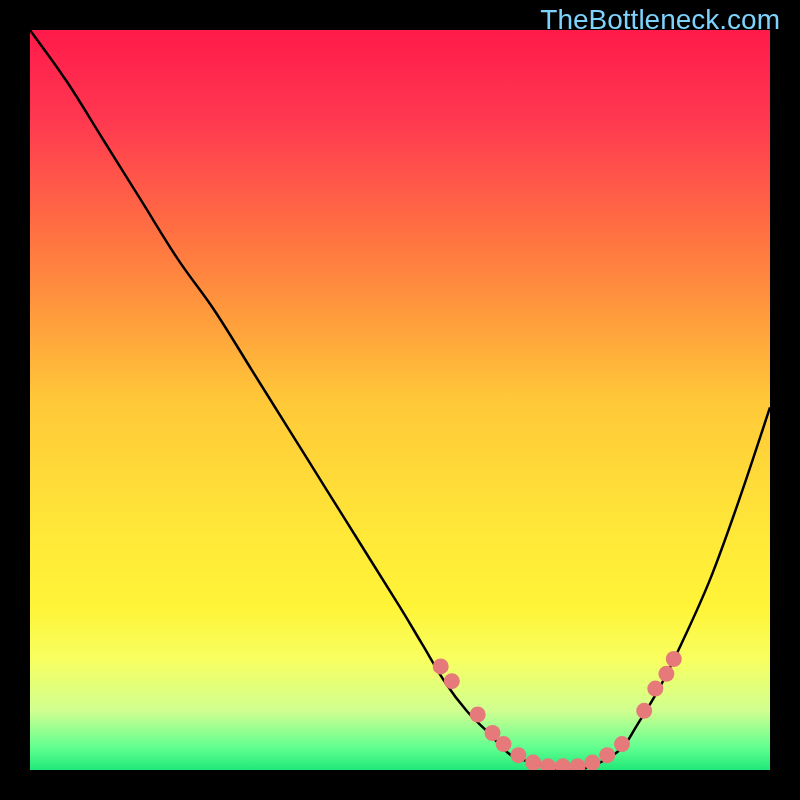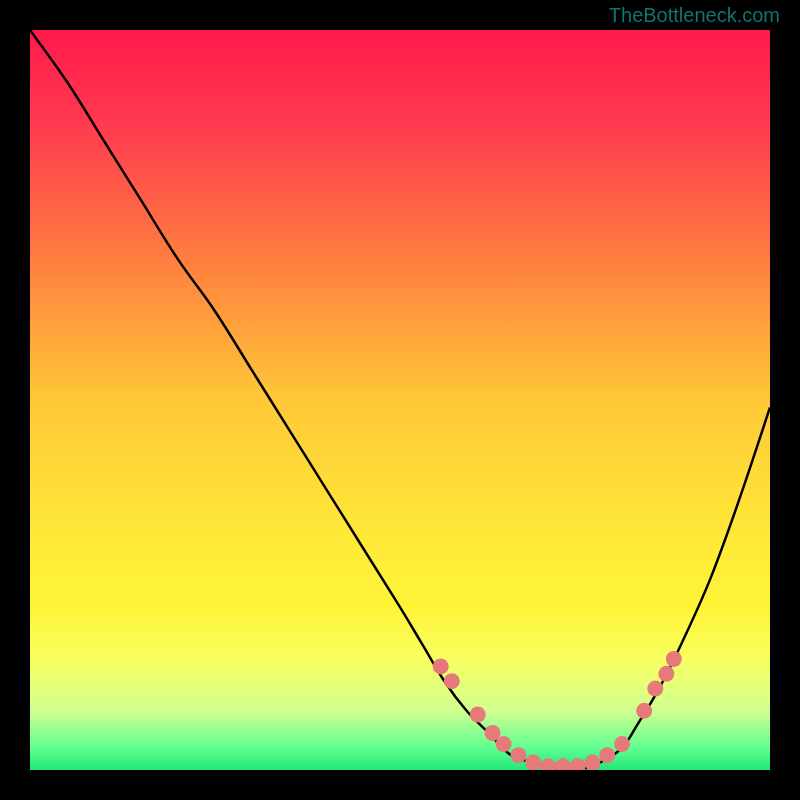--- a/index.html
+++ b/index.html
@@ -14,22 +14,22 @@
   .container {
     position: relative;
     width: 800px;
     height: 800px;
     background: #000;
   }
   .attribution {
     position: absolute;
     top: 4px;
     right: 20px;
-    color: #0f766e;
-    font-size: 20px;
+    color: #7dd3fc;
+    font-size: 28px;
     font-weight: normal;
     z-index: 10;
   }
   .plot-area {
     position: absolute;
     left: 30px;
     top: 30px;
     width: 740px;
     height: 740px;
   }

